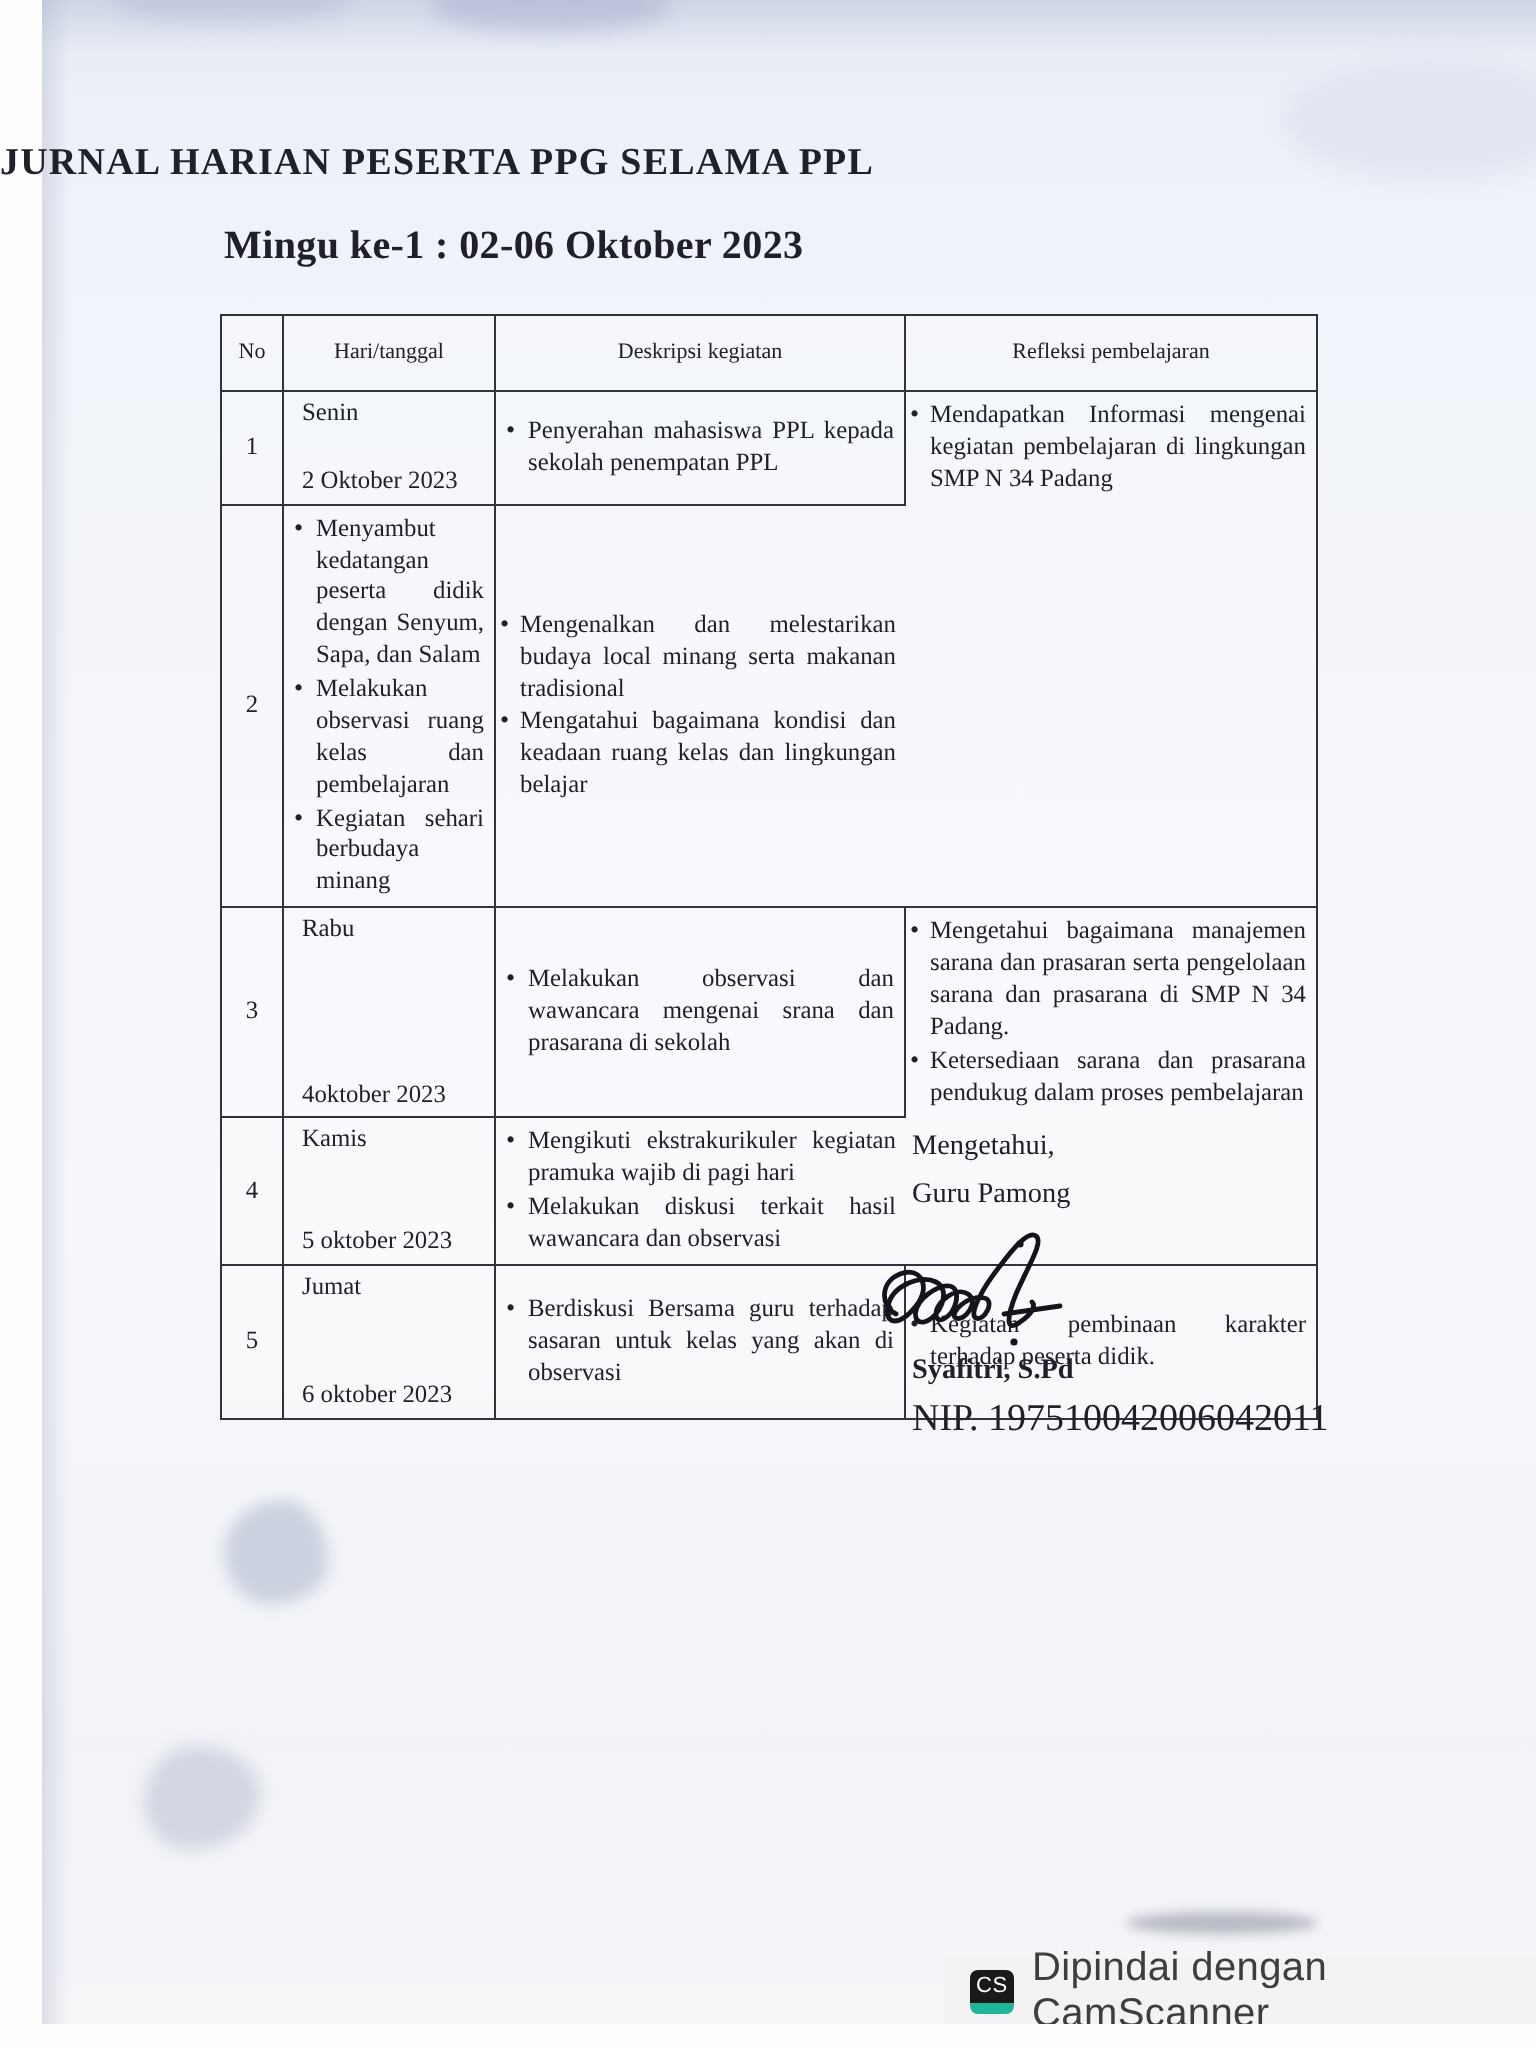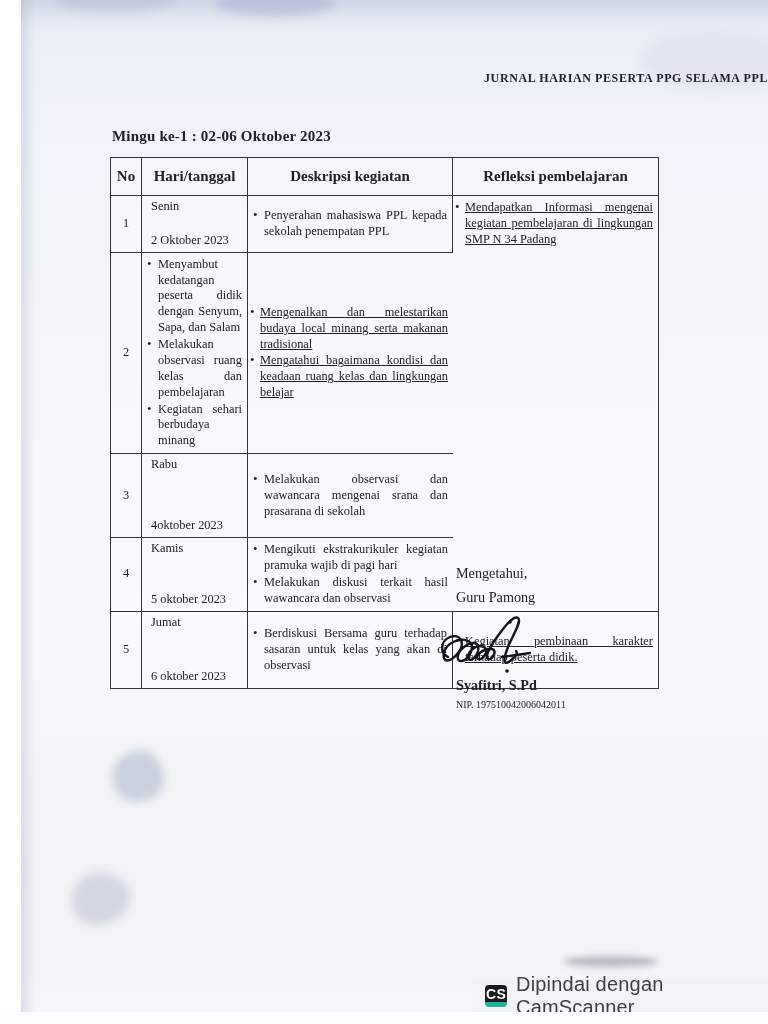--- a/index.html
+++ b/index.html
@@ -18,55 +18,55 @@
   .patch.b{left:55px;top:-12px;width:120px;height:24px;background:rgba(170,177,205,.35);}
   .patch.c{left:640px;top:30px;width:150px;height:60px;background:rgba(225,229,240,.8);}
   .stain{position:absolute;filter:blur(4px);}
   .stain.s1{left:112px;top:750px;width:52px;height:52px;background:rgba(140,152,182,.38);
         border-radius:58% 42% 55% 45%/50% 60% 40% 50%;}
   .stain.s2{left:72px;top:873px;width:58px;height:52px;background:rgba(145,156,184,.32);
         border-radius:45% 55% 60% 40%/55% 45% 55% 45%;}
   .stain.s3{left:563px;top:956px;width:96px;height:11px;background:rgba(110,116,134,.45);
         border-radius:50%;filter:blur(3px);}
 
-  .title{position:absolute;left:0;top:71px;width:768px;text-align:right;
-        font-size:12px;font-weight:bold;letter-spacing:.6px;}
-  .subtitle{position:absolute;left:112px;top:128px;font-size:15px;font-weight:bold;letter-spacing:.2px;}
+  .title{position:absolute;left:0;top:71px;width:768px;text-align:left;
+        font-size:19px;font-weight:bold;letter-spacing:.6px;}
+  .subtitle{position:absolute;left:112px;top:112px;font-size:20px;font-weight:bold;letter-spacing:.2px;}
 
   .jtable{position:absolute;left:110px;top:157px;width:547px;
         border:1.4px solid #33333c;background:rgba(255,255,255,.25);}
   .jrow{display:grid;grid-template-columns:31px 106px 205px 1fr;}
   .jrow > div{border-right:1px solid #33333c;border-top:1px solid #33333c;
         box-sizing:border-box;font-size:12.4px;line-height:1.28;}
   .jrow > div:last-child{border-right:none;}
-  .jrow.header-row > div{border-top:none;font-size:15px;font-weight:bold;
+  .jrow.header-row > div{border-top:none;font-size:11px;font-weight:normal;
         display:flex;align-items:center;justify-content:center;min-height:37px;}
   .cell-no{display:flex;align-items:center;justify-content:center;}
   .cell-day{display:flex;flex-direction:column;justify-content:space-between;padding:3px 3px 3px 9px;}
   .cell-list{display:flex;flex-direction:column;justify-content:center;padding:3px 5px 3px 3px;}
   .cell-list ul{margin:0;padding:0;list-style:none;}
   .cell-list li{position:relative;padding-left:13px;text-align:justify;margin:1px 0;}
   .cell-list li::before{content:"\2022";position:absolute;left:2px;top:-1px;font-size:13px;}
-  .cell-refl{padding-left:1px;text-decoration:underline;}
+  .cell-refl{padding-left:1px;}
   .cell-refl li{padding-left:11px;}
   .cell-refl li::before{left:1px;}
 
   .sig-block{position:absolute;left:456px;top:565px;width:250px;font-size:14.2px;}
   .sig-block .line{margin-bottom:7px;}
   .sig-scribble{position:relative;left:-22px;margin:2px 0 0 0;height:64px;}
   .sig-name{font-weight:bold;margin-top:0px;}
-  .sig-nip{margin-top:5px;font-size:10px;}
+  .sig-nip{margin-top:5px;font-size:19px;}
 
   .cam-footer{position:absolute;right:0;bottom:12px;width:296px;height:33px;
         background:#f3f3f5;display:flex;align-items:center;padding-left:13px;
         box-sizing:border-box;font-family:"Liberation Sans","DejaVu Sans",sans-serif;}
   .cs-icon{width:22px;height:22px;border-radius:4px;margin-right:9px;flex:0 0 auto;
         background:linear-gradient(180deg,#1a1a1a 0%,#1a1a1a 76%,#22b39c 76%,#22b39c 100%);
         display:flex;align-items:center;justify-content:center;}
-  .cs-icon span{color:#fff;font-weight:bold;font-size:14px;line-height:1;margin-top:-4px;letter-spacing:.3px;}
+  .cs-icon span{color:#fff;font-weight:normal;font-size:11px;line-height:1;margin-top:-4px;letter-spacing:.3px;}
   .cam-text{font-size:20px;color:#3e3e40;letter-spacing:.2px;}
   .bottom-strip{position:absolute;left:0;bottom:0;width:768px;height:12px;background:#fcfdfe;}
 </style>
 </head>
 <body>
 
 <div class="page">
   <div class="top-shade"></div>
   <div class="patch a"></div>
   <div class="patch b"></div>
@@ -123,20 +123,26 @@
         </div>
         <div class="jrow body-row" style="min-height: 84px;">
           <div class="cell-no">3</div>
           <div class="cell-day">
             <div>Rabu</div>
             <div>4oktober 2023</div>
           </div>
           <div class="cell-list">
             <ul>
               <li>Melakukan observasi dan wawancara mengenai srana dan prasarana di sekolah</li>
+            </ul>
+          </div>
+          <div class="cell-list cell-refl">
+            <ul>
+              <li>Mengetahui bagaimana manajemen sarana dan prasaran serta pengelolaan sarana dan prasarana di SMP N 34 Padang.</li>
+              <li>Ketersediaan sarana dan prasarana pendukug dalam proses pembelajaran</li>
             </ul>
           </div>
         </div>
         <div class="jrow body-row" style="min-height: 55px;">
           <div class="cell-no">4</div>
           <div class="cell-day">
             <div>Kamis</div>
             <div>5 oktober 2023</div>
           </div>
           <div class="cell-list">

